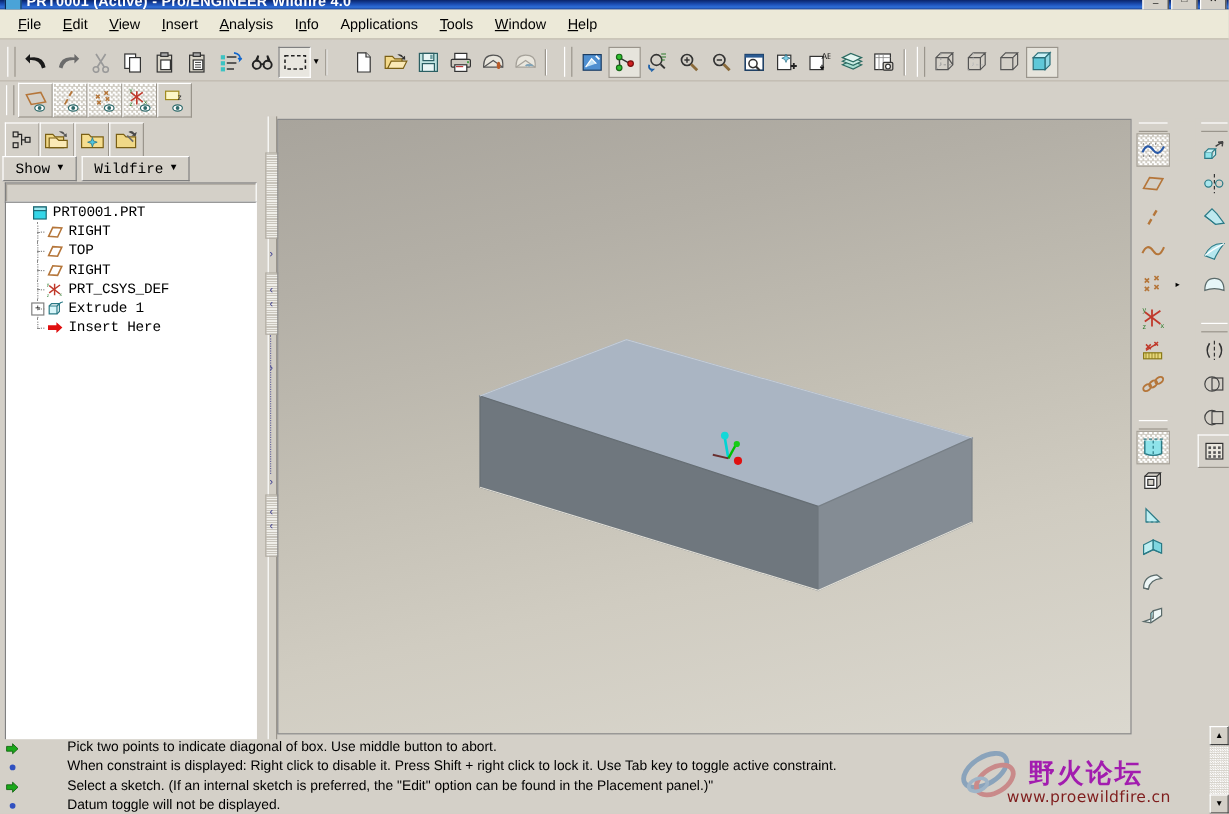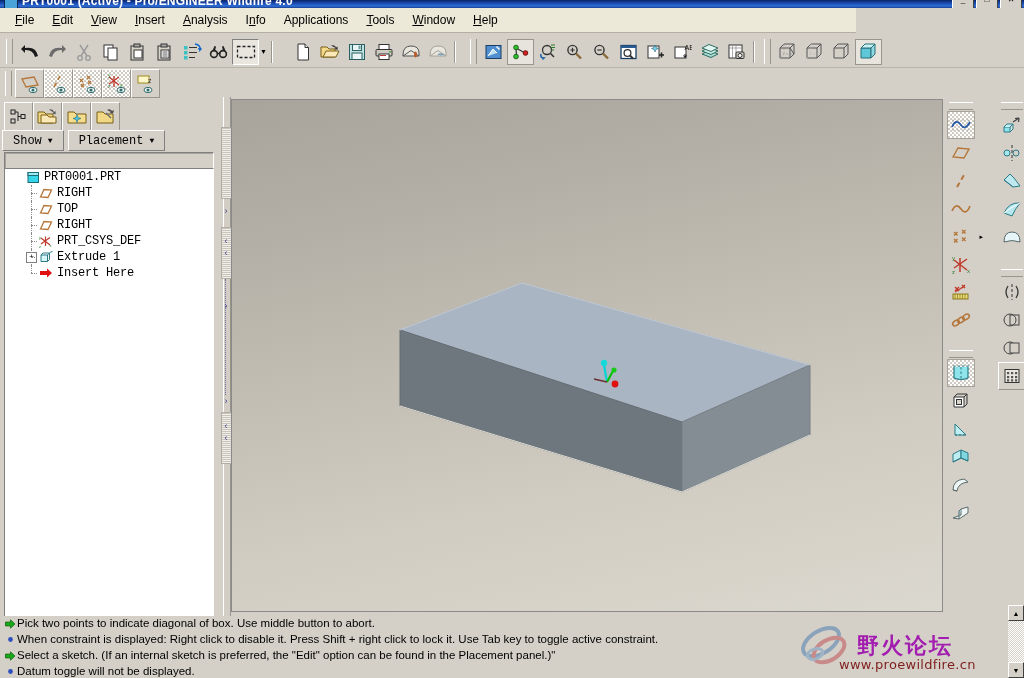--- a/index.html
+++ b/index.html
@@ -26,21 +26,21 @@
     position:absolute;left:4px;top:-5px;width:12px;height:12px;
     background:#4aa3d8;border:1px solid #0a2a55;
   }
   .winbtns{position:absolute;right:2px;top:-7px;display:flex;gap:2px;}
   .winbtn{width:20px;height:14px;background:#d4d0c8;border:1px solid #fff;
           border-right-color:#404040;border-bottom-color:#404040;
           font-size:8px;line-height:12px;text-align:center;color:#000;overflow:hidden;}
 
   
   .menubar{
-    position:absolute;left:0;top:8px;width:856px;height:25px;
+    position:absolute;left:0;top:8px;width:1024px;height:25px;
     background:#ece9d8;border-bottom:1px solid #b5b0a3;
     display:flex;align-items:center;padding-left:6px;box-sizing:border-box;
   }
   .menu-item{
     padding:3px 9px;font-size:12px;color:#000;cursor:default;white-space:nowrap;
   }
   .menu-item u{text-decoration:underline;}
 
   
   .tbrow{position:absolute;left:0;background:#d4d0c8;box-sizing:border-box;}
@@ -129,21 +129,21 @@
         border:1px solid transparent;box-sizing:border-box;}
   .rbtn.sel{background:
       repeating-conic-gradient(#ffffff 0% 25%, #cfcbc2 0% 50%) 0 0/4px 4px;
       border:1px solid #a8a39a;}
   .rbtn.raised{border:1px solid #fff;border-right-color:#9a958c;border-bottom-color:#9a958c;}
 
   
   .msgarea{position:absolute;left:0;bottom:0;width:1024px;height:62px;background:#d4d0c8;overflow:hidden;}
   .msgline{display:flex;align-items:flex-start;height:16px;padding-left:3px;font-size:11.5px;}
   .msgline .bullet{width:14px;flex:0 0 14px;display:flex;align-items:center;justify-content:center;height:15px;}
-  .msgline .txt{line-height:15px;white-space:nowrap;}
+  .msgline .txt{line-height:15px;white-space:nowrap;margin-left:39px;}
 
   
   .watermark{position:absolute;right:22px;bottom:2px;width:205px;height:60px;
     display:flex;align-items:center;pointer-events:none;}
   .wm-text{font-size:22px;font-weight:bold;color:#a21caf;letter-spacing:2px;
     font-family:"DejaVu Sans",sans-serif;line-height:26px;}
   .wm-url{position:absolute;left:42px;bottom:4px;font-size:13px;color:#7f1d1d;
     font-family:"DejaVu Sans",sans-serif;letter-spacing:.3px;}
 
   
@@ -499,21 +499,21 @@
     </div>
   </div>
 
   <div class="leftpanel">
     <div class="treebtnbar">
       <div class="tbar-btn">
         <span>Show</span>
         <span class="car">▼</span>
       </div>
       <div class="tbar-btn">
-        <span>Placement</span>
+        <span>Wildfire</span>
         <span class="car">▼</span>
       </div>
     </div>
 
     <div class="tree-hdr"></div>
 
     <div class="treebox" id="treebox">
         <div class="tnode">
           <span class="ic">
             <svg width="13" height="13" viewBox="0 0 13 13">

